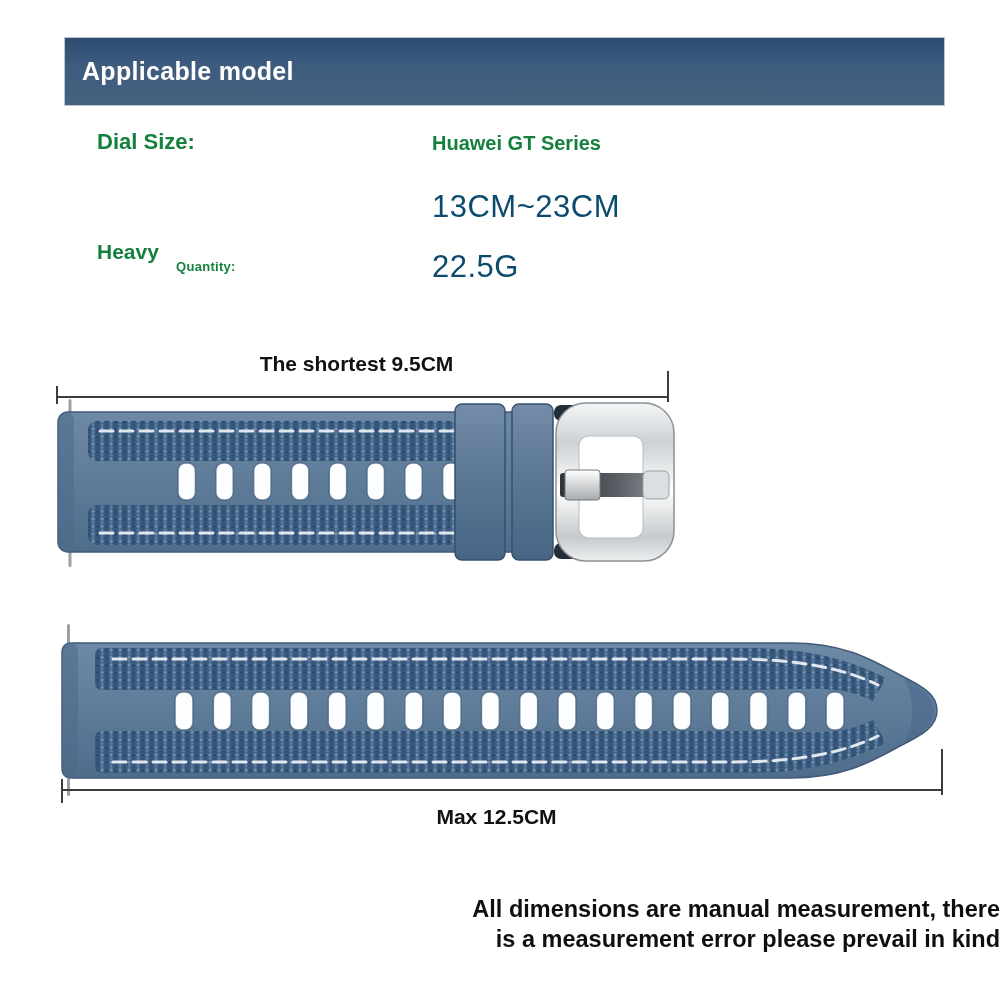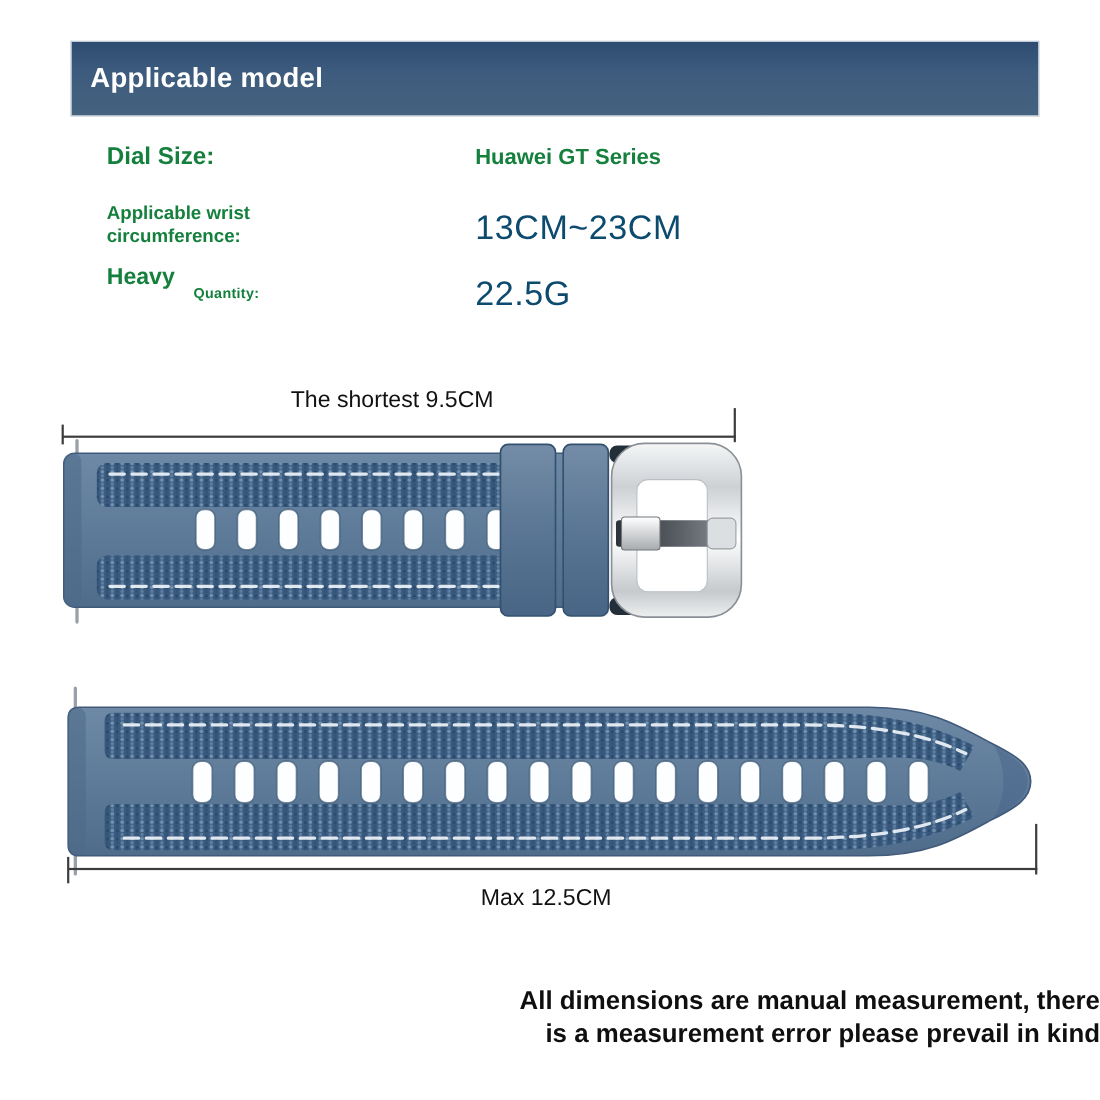--- a/index.html
+++ b/index.html
@@ -12,39 +12,35 @@
   .banner{
     left:64px;top:37px;width:879px;height:67px;
     background:linear-gradient(180deg,#2e4c71 0%,#3d5b7d 40%,#45627f 100%);
     border:1px solid #bcc7d1;
     display:flex;align-items:center;
   }
   .banner-title{color:#ffffff;font-size:25px;font-weight:700;padding-left:17px;letter-spacing:.3px;}
   .lbl{color:#15803d;}
   .val-big{font-size:31px;font-weight:400;color:#0c4a6e;letter-spacing:.5px;}
   .dimline{background:#3c3c3c;}
-  .caption{font-size:21px;font-weight:400;color:#111;text-align:center;}
+  .caption{font-size:21px;font-weight:700;color:#111;text-align:center;}
   .footer{left:0;top:895px;width:1000px;text-align:right;font-size:23.5px;font-weight:700;color:#0f0f0f;line-height:1.26;}
 </style>
 </head>
 <body>
 
 <div class="canvas">
 
   <div class="abs banner">
     <span class="banner-title">Applicable model</span>
   </div>
 
   <div class="abs lbl b" style="left:97px;top:129px;font-size:22px;">Dial Size:</div>
   <div class="abs lbl b" style="left:432px;top:132px;font-size:20px;">Huawei GT Series</div>
 
-  <div class="abs lbl b" style="left:97px;top:183px;font-size:17px;line-height:21px;">
-    <div>Applicable wrist</div>
-    <div>circumference:</div>
-  </div>
   <div class="abs val-big" style="left:432px;top:189px;">13CM~23CM</div>
 
   <div class="abs lbl b" style="left:97px;top:240px;font-size:21px;">Heavy</div>
   <div class="abs lbl b" style="left:176px;top:259px;font-size:13px;letter-spacing:.3px;">Quantity:</div>
   <div class="abs val-big" style="left:432px;top:249px;">22.5G</div>
 
   <div class="abs caption" style="left:51px;top:352px;width:611px;">The shortest 9.5CM</div>
   <div class="abs dimline" style="left:57px;top:396px;width:612px;height:2px;"></div>
   <div class="abs dimline" style="left:56px;top:386px;width:2px;height:18px;"></div>
   <div class="abs dimline" style="left:667px;top:371px;width:2px;height:31px;"></div>

